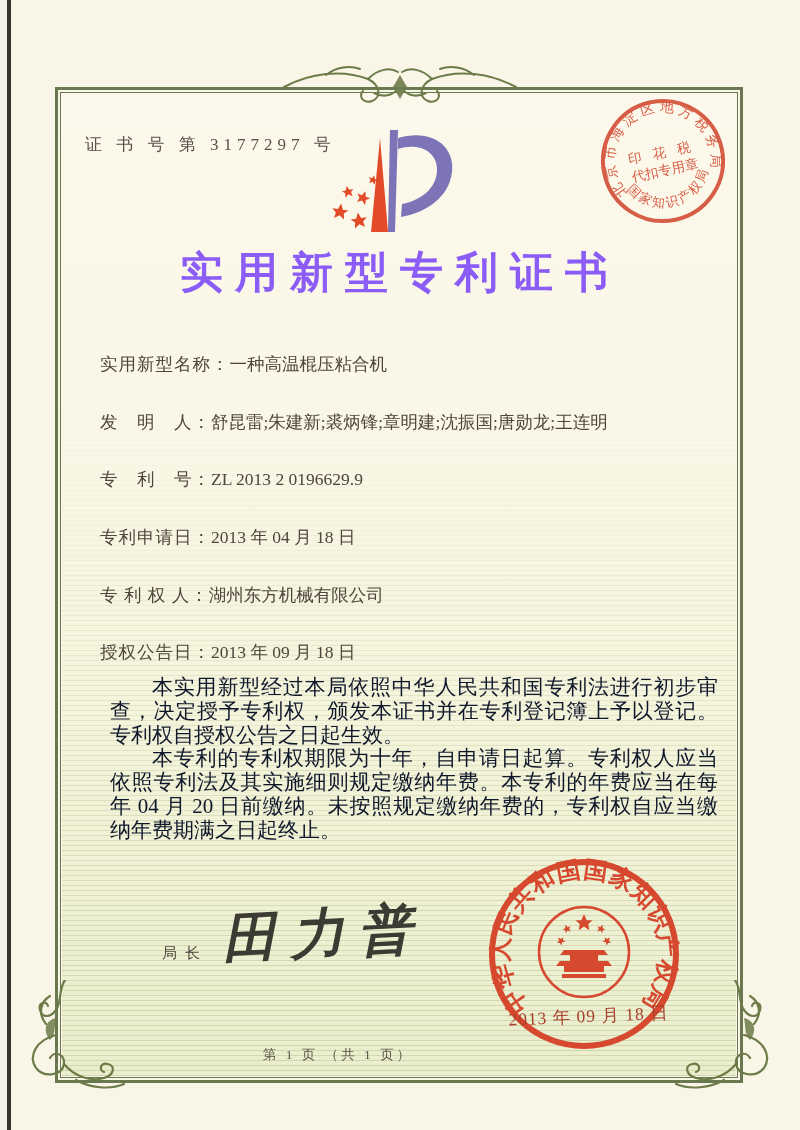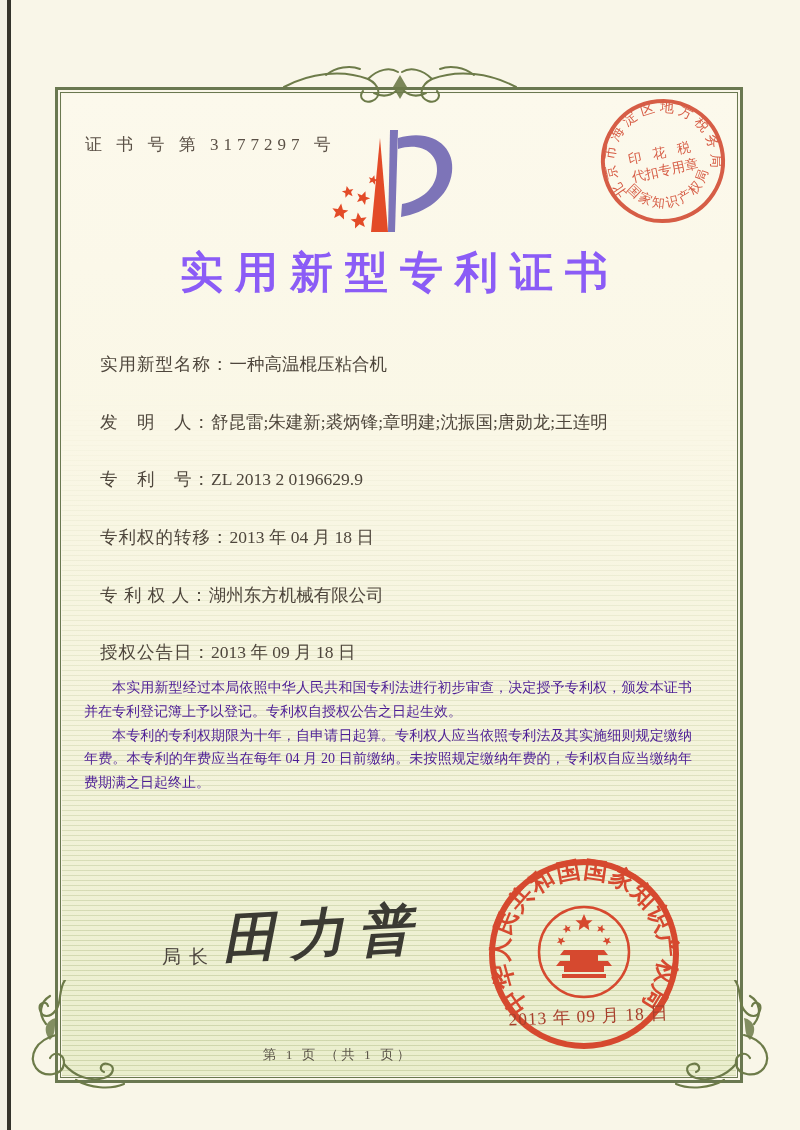--- a/index.html
+++ b/index.html
@@ -35,25 +35,25 @@
   }
   .cert-no{left:85px;top:133px;font-size:17px;letter-spacing:5px;color:#5a5046;text-align:right;}
   .logo{left:328px;top:128px;}
   .title{
     left:0;top:244px;width:800px;text-align:center;
     font-size:43px;font-weight:bold;letter-spacing:12px;color:#8b5cf6;
   }
   .field{left:100px;width:600px;font-size:17.5px;color:#4e463c;white-space:nowrap;}
   .field .lbl{letter-spacing:1px;}
   .body-text{
-    left:84px;top:676px;width:608px;
-    font-size:14px;line-height:23.8px;text-align:justify;color:#4c1d95;
+    left:110px;top:676px;width:608px;
+    font-size:21px;line-height:23.8px;text-align:justify;color:#0f172a;
   }
   .body-text p{margin:0;text-indent:2em;}
-  .signer-title{left:162px;top:944px;font-size:19px;letter-spacing:8px;color:#4a443c;}
+  .signer-title{left:162px;top:944px;font-size:15px;letter-spacing:8px;color:#4a443c;}
   .signature{
     left:222px;top:898px;font-size:54px;font-style:italic;font-weight:bold;
     letter-spacing:14px;color:#3b3a33;transform:rotate(-3deg);
     font-family:"DejaVu Serif",serif;
   }
   .seal{left:483px;top:853px;}
   .seal-date{
     left:486px;top:1004px;width:205px;text-align:center;
     font-size:17.5px;color:#a8402c;letter-spacing:1px;transform:rotate(-2.5deg);
   }
@@ -143,21 +143,21 @@
 <div class="abs field" style="top:352px">
   <span class="lbl">实用新型名称：</span><span>一种高温棍压粘合机</span>
 </div>
 <div class="abs field" style="top:410px">
   <span class="lbl">发　明　人：</span><span>舒昆雷;朱建新;裘炳锋;章明建;沈振国;唐勋龙;王连明</span>
 </div>
 <div class="abs field" style="top:467px">
   <span class="lbl">专　利　号：</span><span>ZL 2013 2 0196629.9</span>
 </div>
 <div class="abs field" style="top:525px">
-  <span class="lbl">专利权的转移：</span><span>2013 年 04 月 18 日</span>
+  <span class="lbl">专利申请日：</span><span>2013 年 04 月 18 日</span>
 </div>
 <div class="abs field" style="top:583px">
   <span class="lbl">专 利 权 人：</span><span>湖州东方机械有限公司</span>
 </div>
 <div class="abs field" style="top:640px">
   <span class="lbl">授权公告日：</span><span>2013 年 09 月 18 日</span>
 </div>
 
 <div class="abs body-text">
   <p>本实用新型经过本局依照中华人民共和国专利法进行初步审查，决定授予专利权，颁发本证书并在专利登记簿上予以登记。专利权自授权公告之日起生效。</p>

